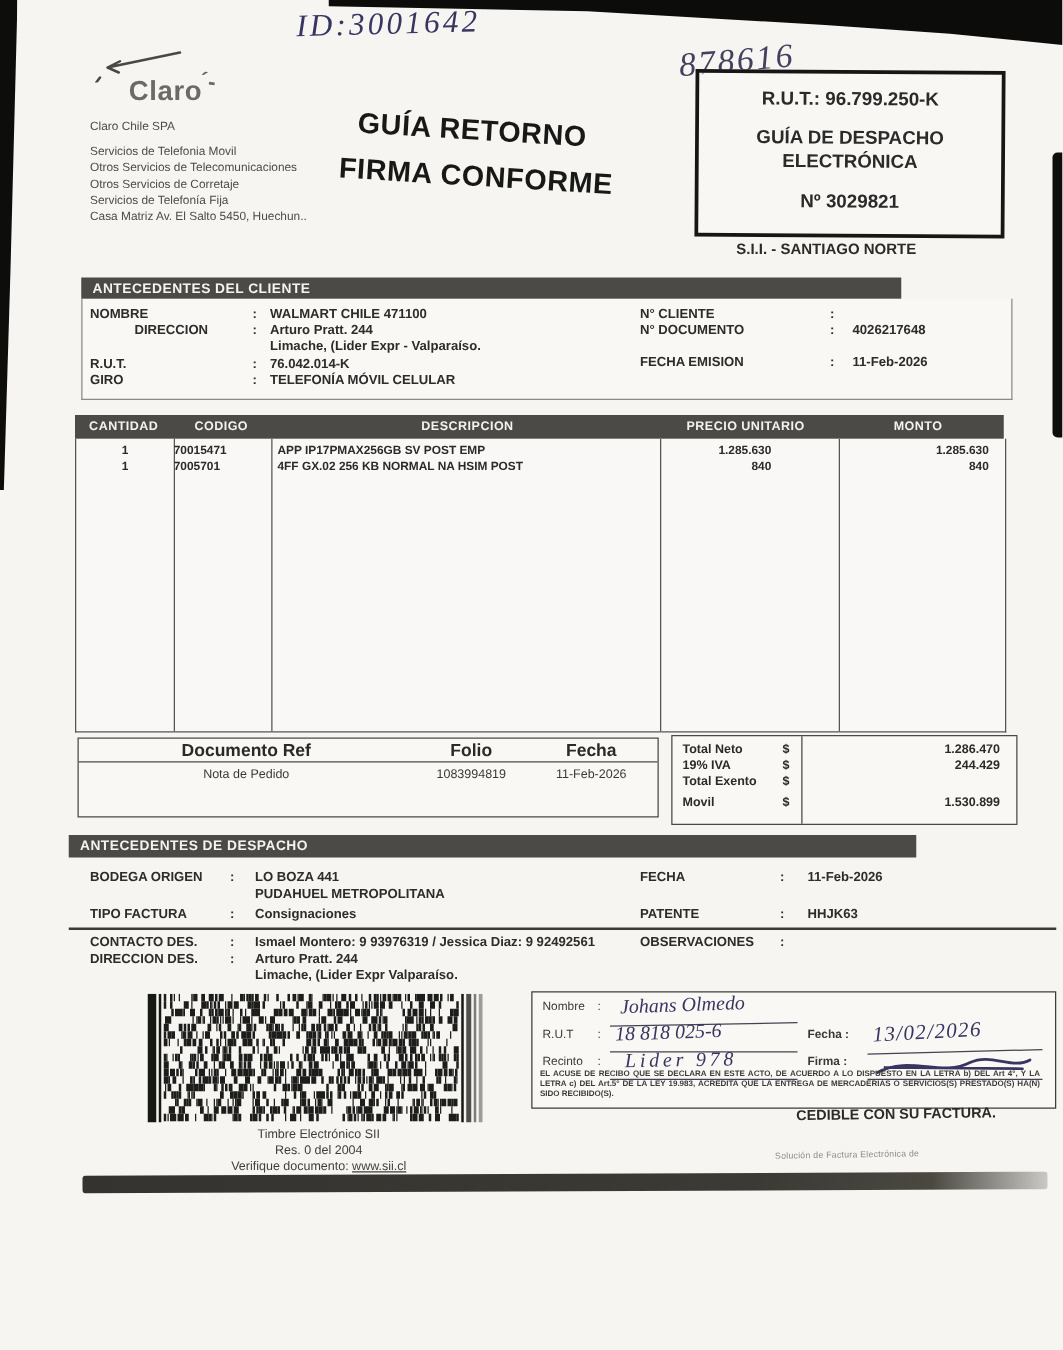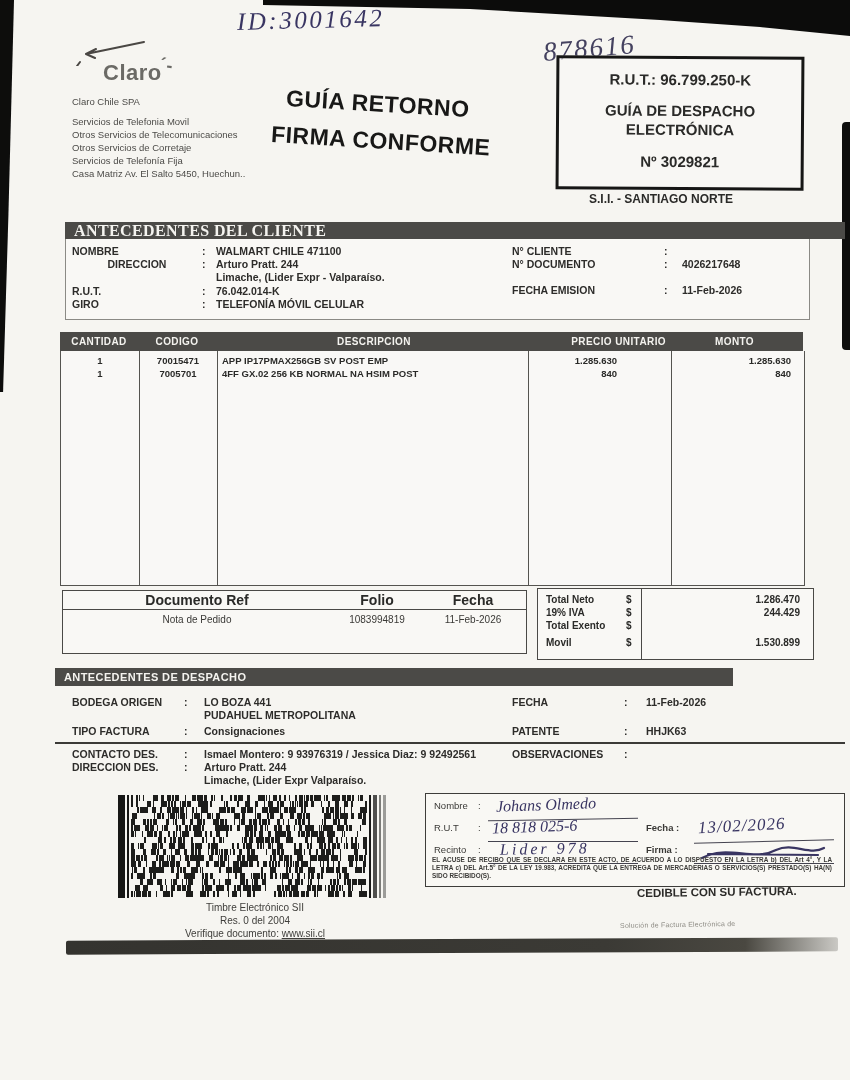--- a/index.html
+++ b/index.html
@@ -33,21 +33,21 @@
   .rutbox{border:3px solid #161615;background:rgba(250,249,246,.6);text-align:center;
     transform:rotate(.4deg);}
   .rutbox .l1{font-weight:bold;font-size:15px;margin-top:12px;}
   .rutbox .l2{font-weight:bold;font-size:15px;margin-top:14px;line-height:1.25;}
   .rutbox .l3{font-weight:bold;font-size:15px;margin-top:13px;}
   
   .tbody{border:1.2px solid #555450;border-top:none;background:rgba(255,255,255,.35);}
   .vline{position:absolute;top:0;bottom:0;width:1px;background:#555450;}
   .trow{position:absolute;left:0;right:0;display:flex;font-weight:bold;font-size:9.5px;}
   .c-cant{width:78px;text-align:center;flex:none;}
-  .c-cod{width:78px;text-align:center;flex:none;}
+  .c-cod{width:78px;text-align:left;flex:none;}
   .c-desc{width:311px;text-align:left;padding-left:5px;box-sizing:border-box;flex:none;}
   .c-prec{width:139px;text-align:right;padding-right:50px;box-sizing:border-box;flex:none;}
   .c-mont{width:137px;text-align:right;padding-right:13px;box-sizing:border-box;flex:none;}
   .ithead{display:flex;color:#f4f3ef;font-weight:bold;font-size:10px;align-items:center;}
   .ithead>span{text-align:center;}
   
   .refbox{border:1.6px solid #4a4946;background:rgba(255,255,255,.3);}
   .refhead{display:flex;border-bottom:1.6px solid #4a4946;font-weight:bold;font-size:14px;
     align-items:center;height:18px;}
   .refrow{display:flex;font-size:10px;margin-top:4px;color:#3a3936;}
@@ -109,21 +109,21 @@
 <div class="abs rutbox" style="left:556px;top:56px;width:242px;height:128px;">
   <div class="l1 nw">R.U.T.: 96.799.250-K</div>
   <div class="l2">
     <div>GUÍA DE DESPACHO</div>
     <div>ELECTRÓNICA</div>
   </div>
   <div class="l3 nw">Nº 3029821</div>
 </div>
 <div class="abs nw" style="left:589px;top:192px;font-weight:bold;font-size:12px;">S.I.I. - SANTIAGO NORTE</div>
 
-<div class="abs secbar" style="left:65px;top:222px;width:780px;height:17px;font-size:16px;font-family:Liberation Serif, serif;">
+<div class="abs secbar" style="left:65px;top:222px;width:656px;height:17px;font-size:11px;">
   <span>ANTECEDENTES DEL CLIENTE</span>
 </div>
 <div class="abs" style="left:65px;top:239px;width:743px;height:80px;border:1px solid #8b8a85;border-top:none;background:rgba(255,255,255,.3);"></div>
 
 <div class="abs frow" style="left:72px;top:245px;">
   <span class="lbl nw" style="width:130px;">NOMBRE</span>
   <span class="colon">:</span>
   <span class="val nw">WALMART CHILE 471100</span>
 </div>
 <div class="abs frow" style="left:72px;top:258px;">
@@ -156,21 +156,21 @@
 <div class="abs frow" style="left:512px;top:284px;">
   <span class="lbl nw" style="width:152px;">FECHA EMISION</span>
   <span class="colon">:</span>
   <span class="val nw" style="padding-left:4px;">11-Feb-2026</span>
 </div>
 
 <div class="abs secbar ithead" style="left:60px;top:332px;width:743px;height:19px;padding-left:0;">
   <span class="c-cant">CANTIDAD</span>
   <span class="c-cod">CODIGO</span>
   <span class="c-desc" style="text-align:center;">DESCRIPCION</span>
-  <span class="c-prec" style="text-align:right;padding-right:0;">PRECIO UNITARIO</span>
+  <span class="c-prec" style="text-align:center;padding-right:0;">PRECIO UNITARIO</span>
   <span class="c-mont" style="text-align:center;padding-right:0;">MONTO</span>
 </div>
 <div class="abs tbody" style="left:60px;top:351px;width:743px;height:234px;">
   <div class="vline" style="left:78px;"></div>
   <div class="vline" style="left:156px;"></div>
   <div class="vline" style="left:467px;"></div>
   <div class="vline" style="left:610px;"></div>
   <div class="trow" style="top:4px;">
     <span class="c-cant">1</span>
     <span class="c-cod">70015471</span>

